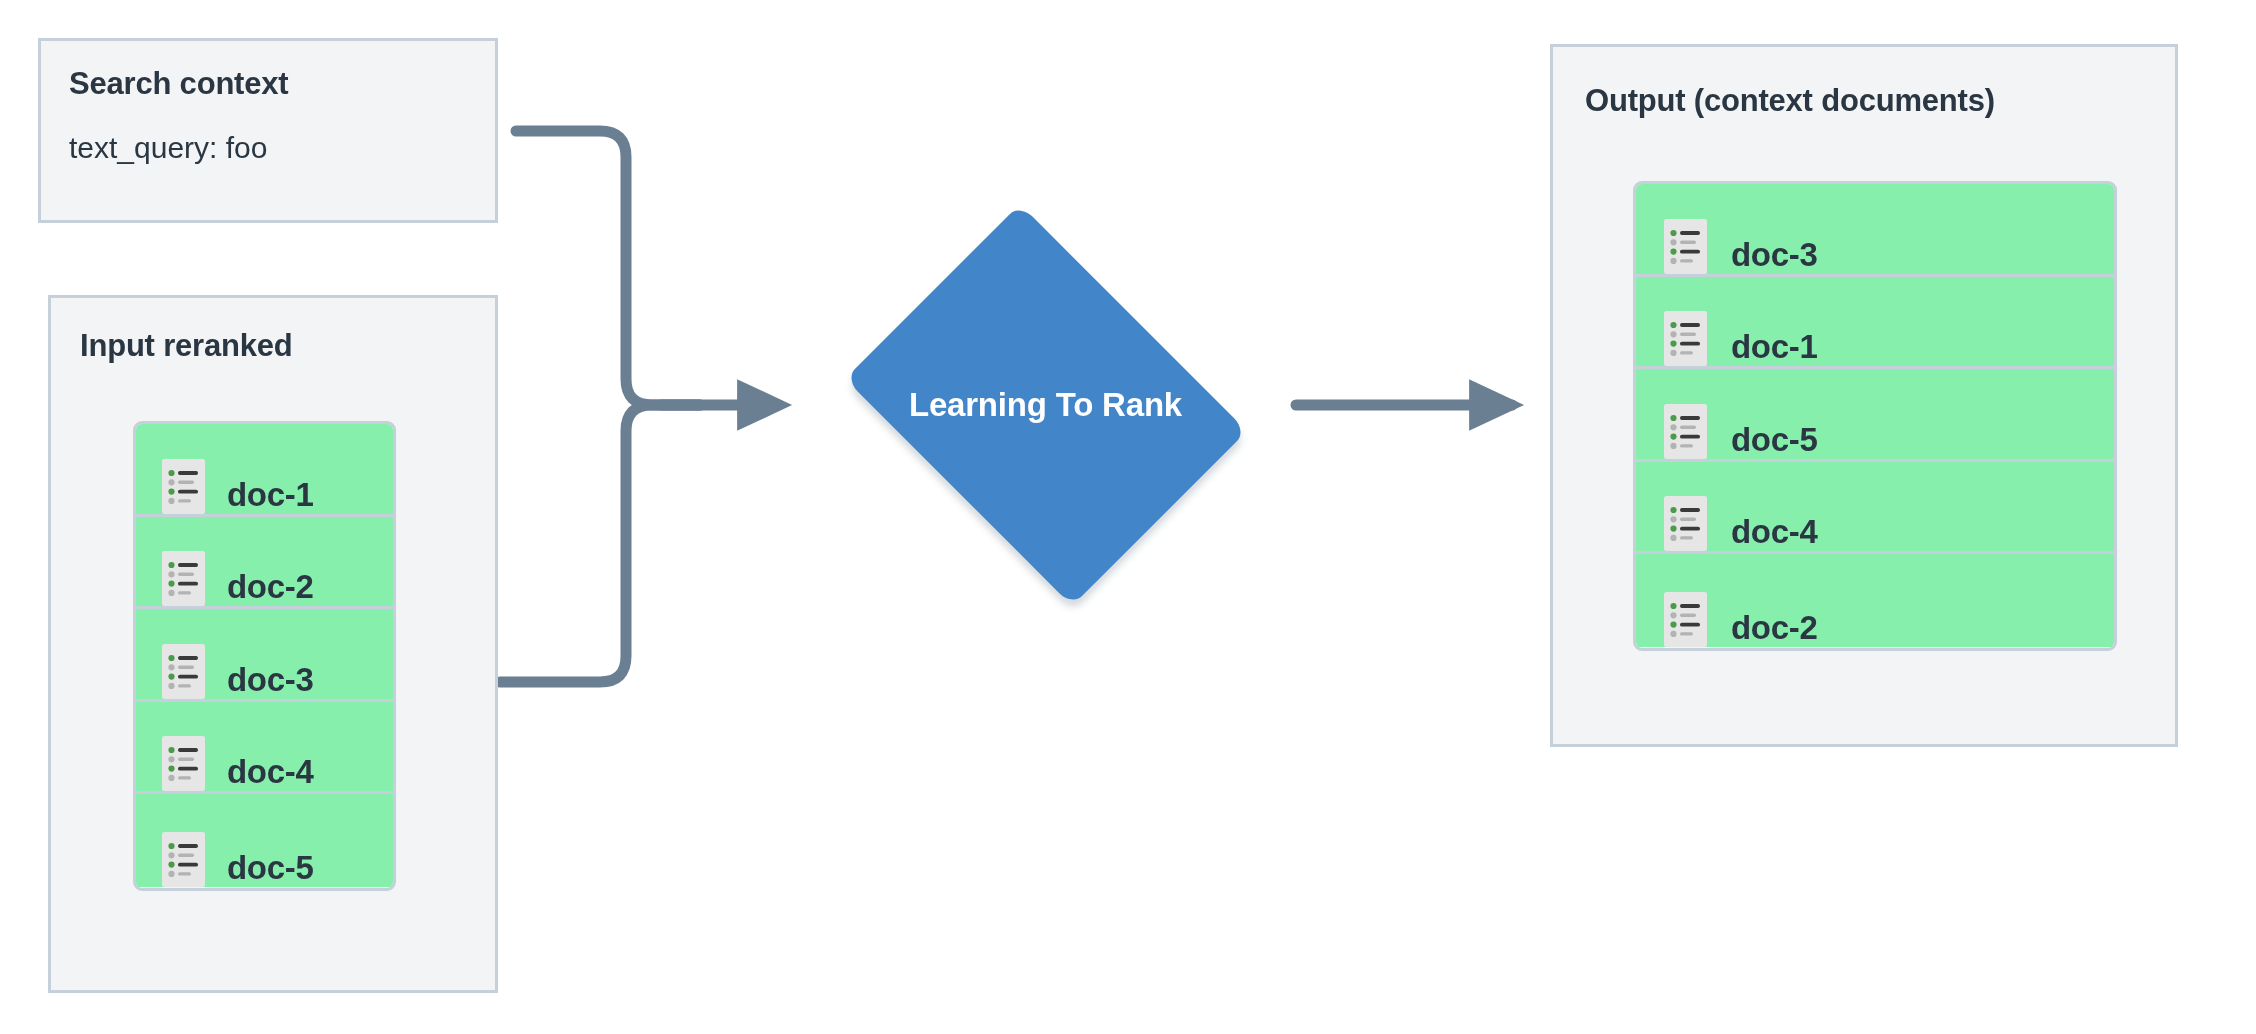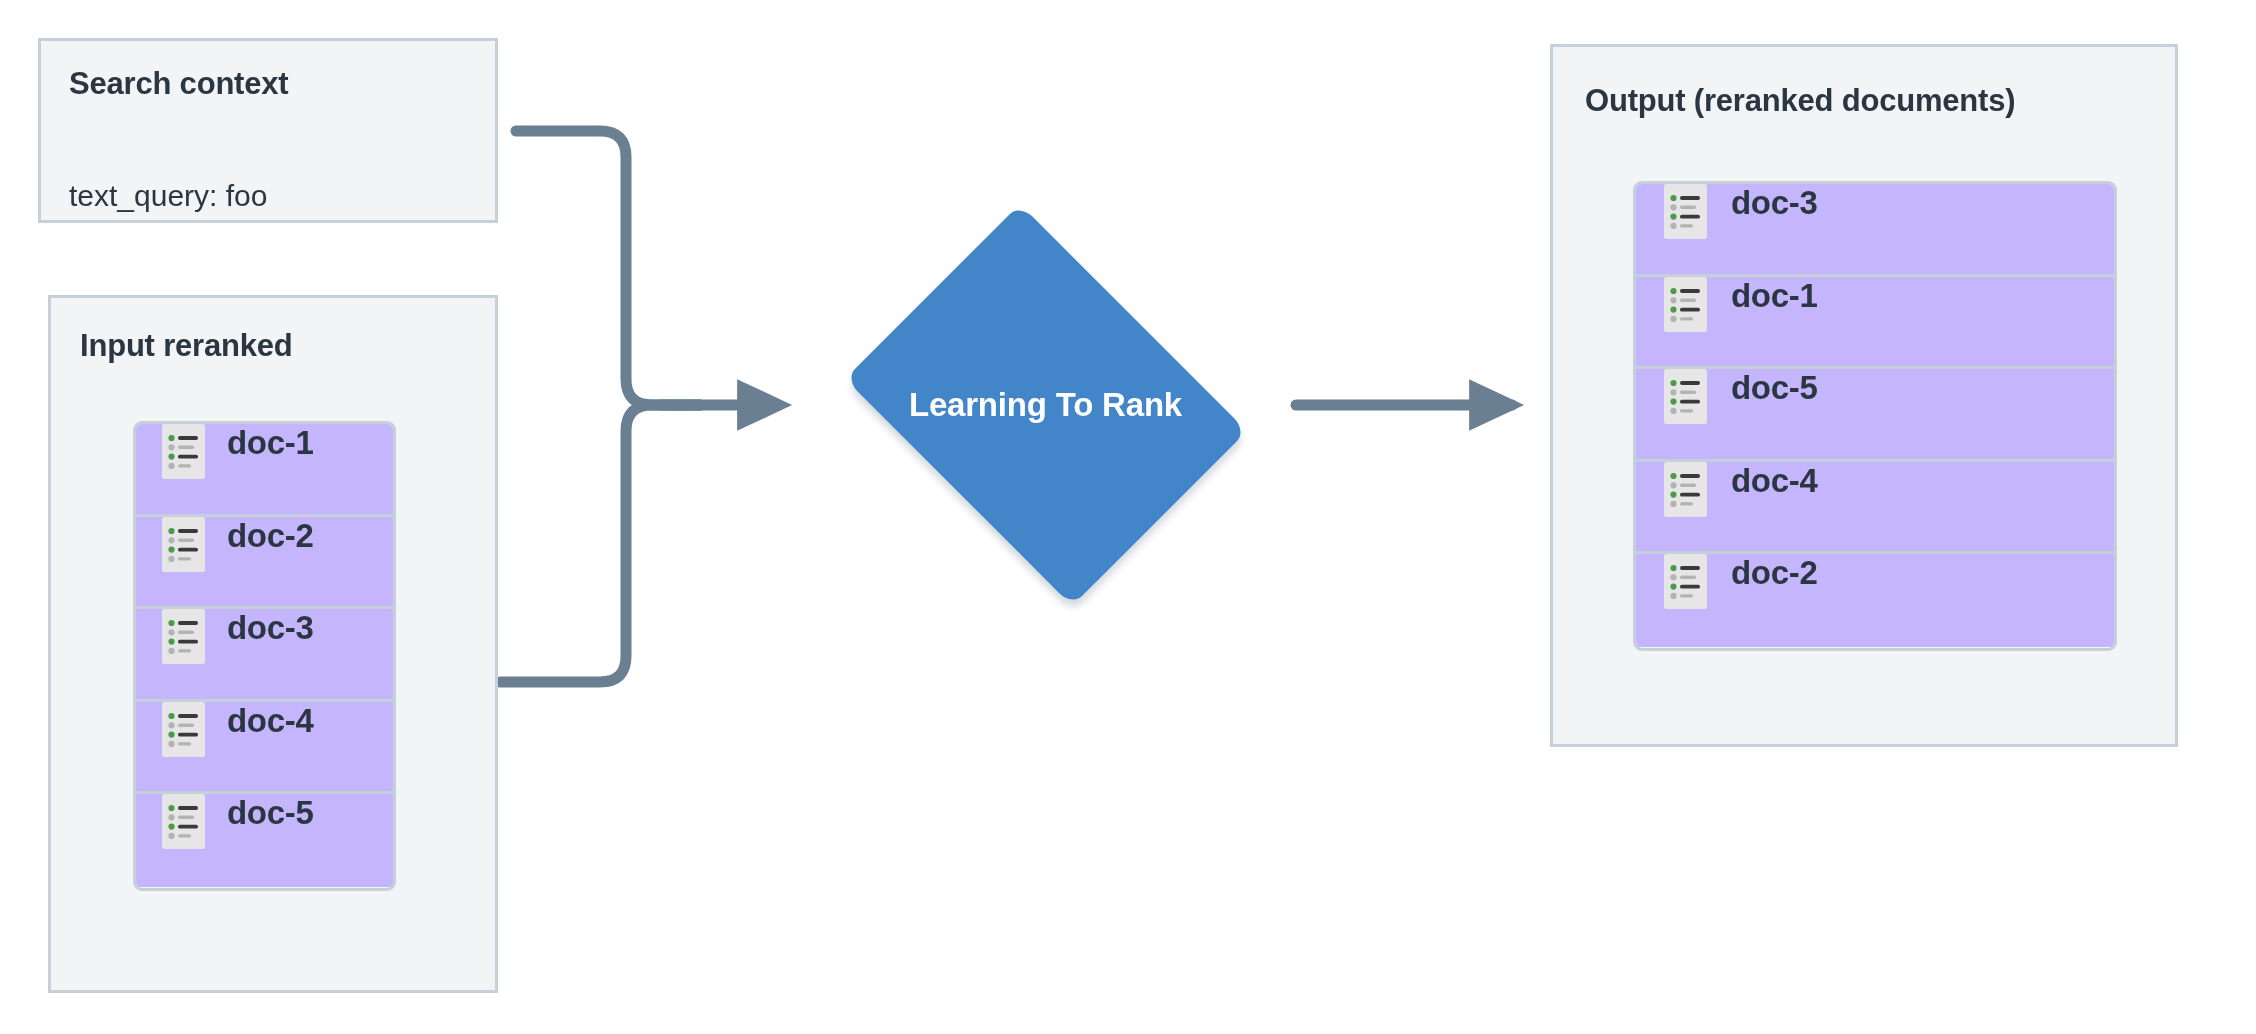--- a/index.html
+++ b/index.html
@@ -51,21 +51,20 @@
     font-size: 31px;
   }
   #search-context .ctx-line {
     position: absolute;
     left: 28px;
     top: 90px;
     font-size: 30px;
     color: #2a3642;
     font-weight: normal;
     white-space: nowrap;
-    margin-top: 48px;
   }
 
   
   #input-documents {
     left: 48px;
     top: 295px;
     width: 450px;
     height: 698px;
   }
   #input-documents .panel-title {
@@ -85,24 +84,24 @@
   }
   #input-doc-list {
     left: 82px;
     top: 123px;
     width: 263px;
     height: 470px;
   }
 
   .doc-row {
     display: flex;
-    align-items: flex-start;
+    align-items: flex-end;
     box-sizing: border-box;
     border-bottom: 3px solid #c5d0da;
-    background: #c4b5fd;
+    background: #86efac;
   }
   .doc-row:last-child {
     border-bottom: none;
   }
   #input-doc-list .doc-row {
     height: 92.5px;
     padding-left: 26px;
     gap: 22px;
   }
   #input-doc-list .doc-label {
@@ -310,21 +309,21 @@
 
     </div>
   </div>
 
   <div id="ltr-node">
     <div class="diamond-shape"></div>
     <div class="diamond-label">Learning To Rank</div>
   </div>
 
   <div class="panel" id="output-panel">
-    <div class="panel-title">Output (reranked documents)</div>
+    <div class="panel-title">Output (context documents)</div>
 
     <div class="doc-list" id="output-doc-list">
 
       <div class="doc-row">
         <svg class="doc-icon" viewBox="0 0 43 55" xmlns="http://www.w3.org/2000/svg">
           <rect x="0" y="0" width="43" height="55" rx="2" fill="#e6e6e6"></rect>
           <circle cx="9.5" cy="14" r="3.1" fill="#4a9c4a"></circle>
           <rect x="16" y="12.1" width="20" height="3.9" rx="1.9" fill="#3a3a3a"></rect>
           <circle cx="9.5" cy="23.3" r="3.1" fill="#b3b3b3"></circle>
           <rect x="16" y="21.6" width="16" height="3.4" rx="1.7" fill="#b3b3b3"></rect>

